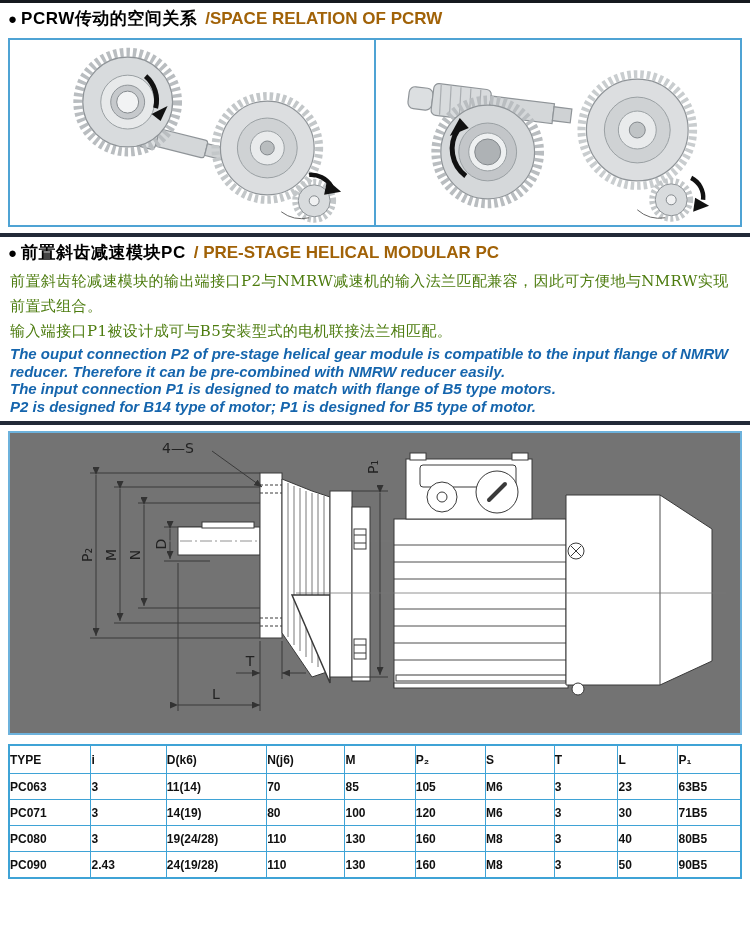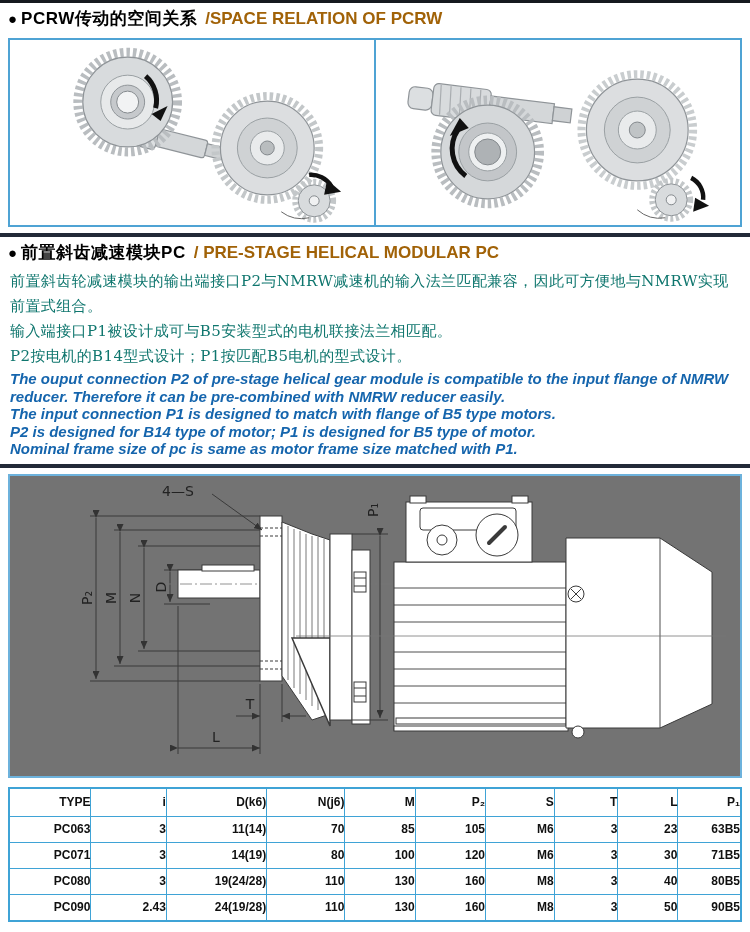--- a/index.html
+++ b/index.html
@@ -10,30 +10,30 @@
               font-size:17px;font-weight:bold;line-height:22px;white-space:nowrap;}
   .sec-header .bullet{font-size:15px;color:#000;}
   .sec-header .zh{color:#000;letter-spacing:.5px;}
   .sec-header .en{color:#a16207;margin-left:4px;}
   .panels{display:flex;margin:6px 8px 0 8px;height:185px;border:2px solid #4fa3d4;}
   .panel{flex:1;background:#fff;position:relative;}
   .panel + .panel{border-left:2px solid #4fa3d4;}
   .panel svg{width:100%;height:100%;display:block;}
   .rule{height:4px;background:#222a38;margin-top:6px;}
   .zh-block{margin:3px 10px 0 10px;font-family:"DejaVu Serif",serif;font-size:15px;
-            line-height:25px;color:#0f766e;letter-spacing:.4px;}
+            line-height:25px;color:#4d7c0f;letter-spacing:.4px;}
   .zh-block p{margin:0;}
   .en-block{margin:1px 10px 0 10px;font-size:15px;font-weight:bold;line-height:17.6px;
             color:#1565ad;}
   .en-block p{margin:0;font-style:italic;}
   .drawing-panel{margin:6px 8px 0 8px;height:300px;border:2px solid #6db2dc;background:#737373;}
   .drawing-panel svg{width:100%;height:100%;display:block;}
   table.spec{border-collapse:collapse;margin:9px 8px 0 8px;width:734px;table-layout:fixed;
              font-size:12px;font-weight:bold;color:#101010;}
-  table.spec th,table.spec td{border:1.6px solid #3fa3d6;text-align:right;padding:0;}
+  table.spec th,table.spec td{border:1.6px solid #3fa3d6;text-align:left;padding:0;}
   table.spec th{height:27px;font-size:12px;}
   table.spec td{height:25px;}
   table.spec{border:2.5px solid #3fa3d6;}
   .dimtext{font-family:"DejaVu Sans",sans-serif;font-size:14px;fill:#222;}
 </style>
 </head>
 <body>
 
 <div class="page">
 
@@ -141,28 +141,26 @@
 
   <div class="sec-header">
     <span class="bullet">●</span>
     <span class="zh">前置斜齿减速模块PC</span>
     <span class="en">/ PRE-STAGE HELICAL MODULAR PC</span>
   </div>
 
   <div class="zh-block">
       <p>前置斜齿轮减速模块的输出端接口P2与NMRW减速机的输入法兰匹配兼容，因此可方便地与NMRW实现前置式组合。</p>
       <p>输入端接口P1被设计成可与B5安装型式的电机联接法兰相匹配。</p>
-      <p>P2按电机的B14型式设计；P1按匹配B5电机的型式设计。</p>
     </div>
 
   <div class="en-block">
       <p>The ouput connection P2 of pre-stage helical gear module is compatible to the input flange of NMRW reducer. Therefore it can be pre-combined with NMRW reducer easily.</p>
       <p>The input connection P1 is designed to match with flange of B5 type motors.</p>
       <p>P2 is designed for B14 type of motor; P1 is designed for B5 type of motor.</p>
-      <p>Nominal frame size of pc is same as motor frame size matched with P1.</p>
     </div>
 
   <div class="rule"></div>
 
   <div class="drawing-panel">
     <svg viewBox="0 0 730 300">
       <defs>
         <marker id="arr" markerWidth="9" markerHeight="7" refX="8" refY="3.5" orient="auto">
           <path d="M0,0 L8,3.5 L0,7 Z" fill="#333"></path>
         </marker>

